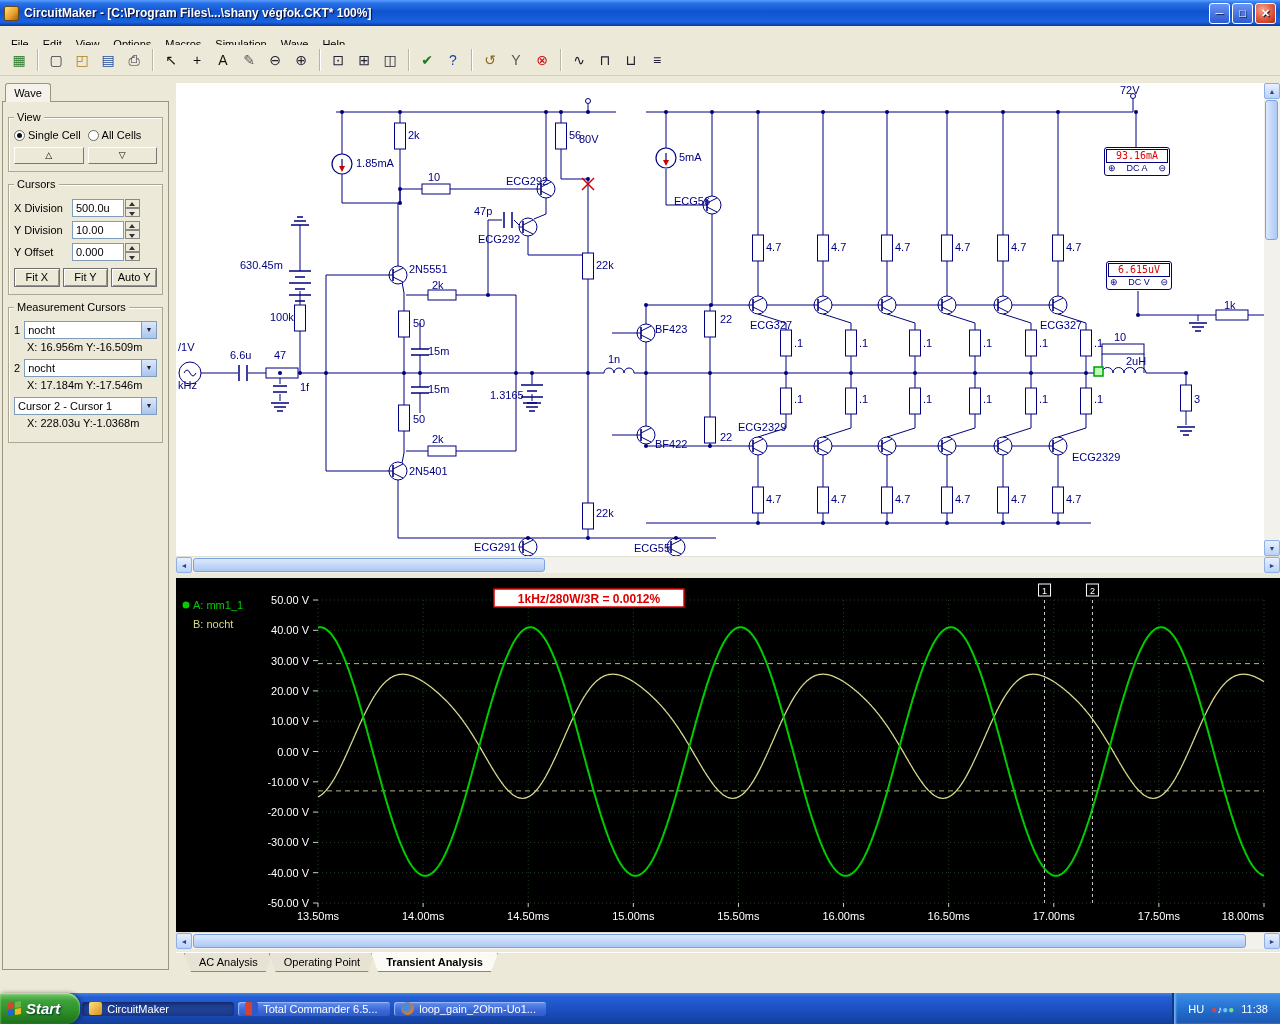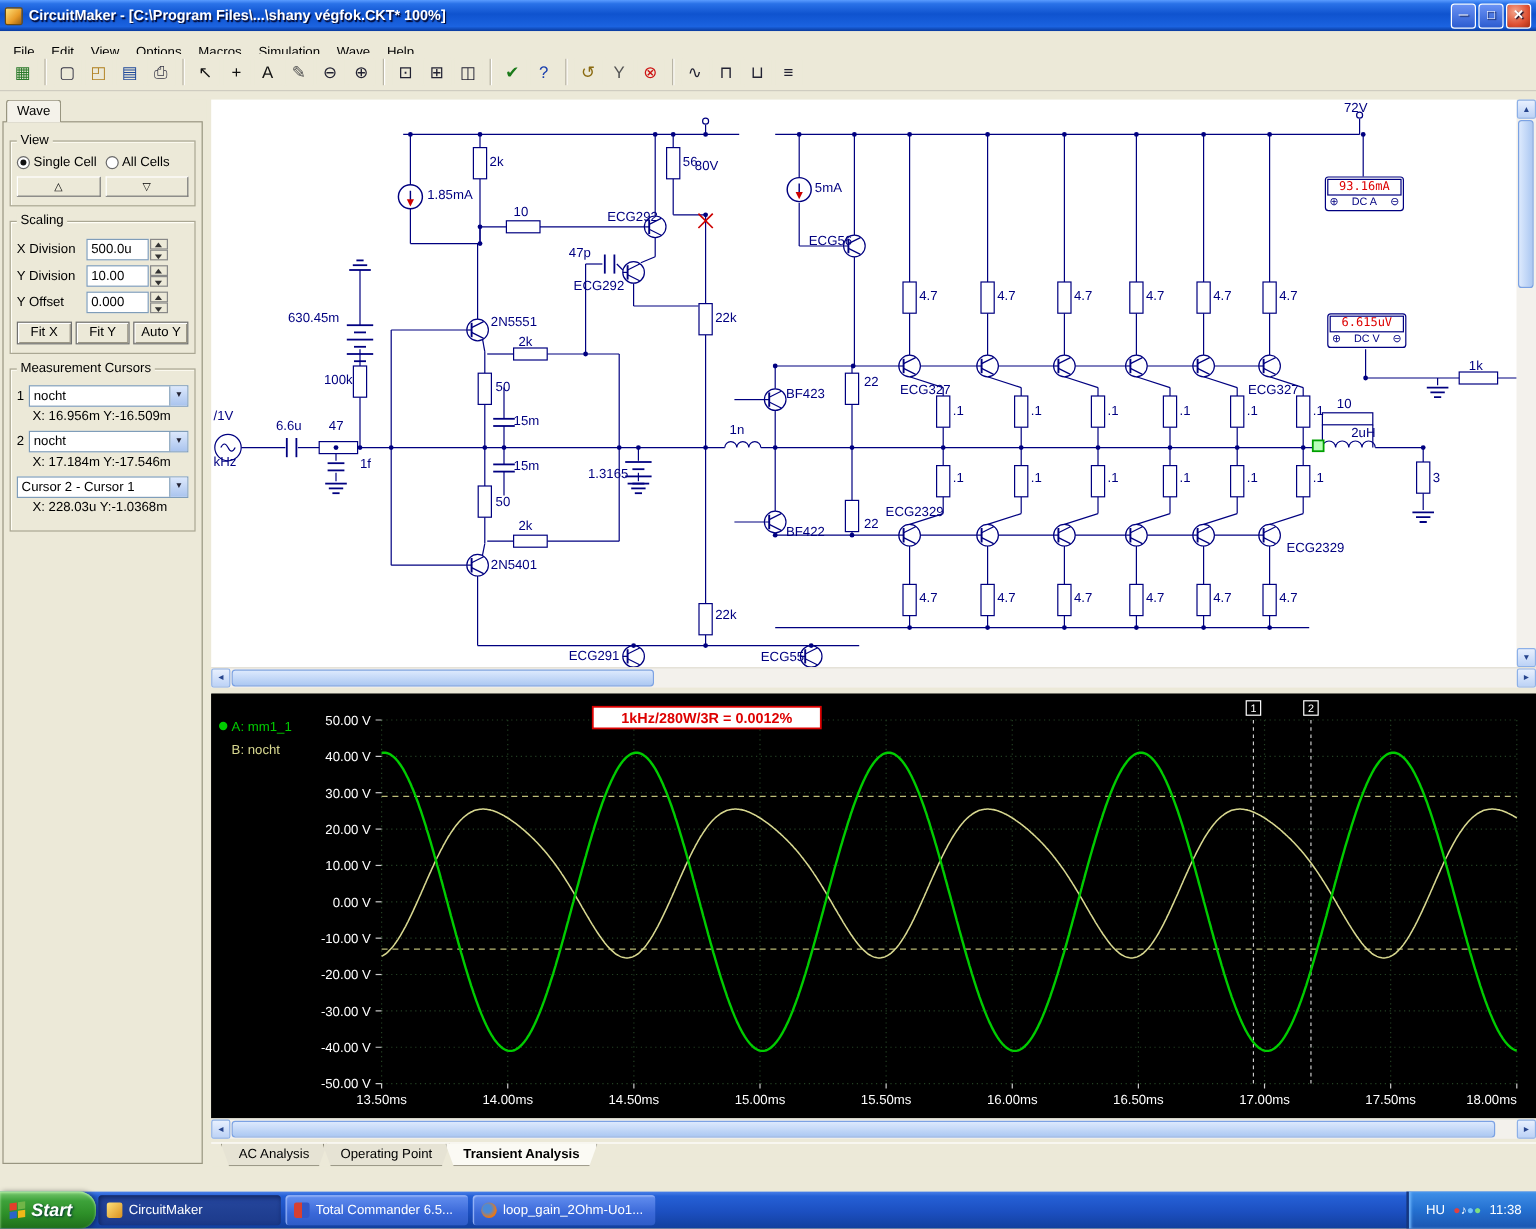--- a/index.html
+++ b/index.html
@@ -79,21 +79,21 @@
 
 #taskbar{position:absolute;left:0;top:993px;width:1280px;height:31px;display:flex;align-items:center;
  background:linear-gradient(180deg,#4a80e8 0%,#2560d6 12%,#1c4fc0 55%,#16destroy 0,#123f9d 100%);
  background:linear-gradient(180deg,#4a80e8 0%,#2560d6 12%,#1c4fc0 55%,#123f9d 100%)}
 #start-button{height:31px;display:flex;align-items:center;gap:5px;padding:0 20px 0 8px;color:#fff;
  font-weight:bold;font-style:italic;font-size:15px;text-shadow:1px 1px 2px #033;
  background:linear-gradient(180deg,#79c870 0%,#3da23a 25%,#2d8f28 60%,#1e6e1b 100%);
  border-radius:0 14px 14px 0;box-shadow:inset 0 1px 2px #b8f0a8, 2px 0 4px rgba(0,0,0,.4)}
 .xp-flag{display:grid;grid-template-columns:6px 6px;grid-template-rows:6px 6px;gap:1px;transform:skewY(-8deg)}
 .xp-flag i{display:block}
-.task{height:25px;margin:0 2px;display:flex;align-items:center;gap:5px;width:152px;padding:0 7px;color:#fff;
+.task{height:14px;margin:0 2px;display:flex;align-items:center;gap:5px;width:152px;padding:0 7px;color:#fff;
  background:linear-gradient(180deg,#638ff0,#3a68d8 60%,#2f5cc8);border-radius:3px;
  box-shadow:inset 1px 1px 1px #9db9f8;overflow:hidden;white-space:nowrap;font-size:11px}
 .task.active{background:linear-gradient(180deg,#26479e,#1c3a8a);box-shadow:inset 1px 2px 4px #0e2460}
 .task-icon{width:13px;height:13px;flex:none;border-radius:2px}
 #tray{margin-left:auto;height:31px;display:flex;align-items:center;gap:7px;padding:0 12px 0 14px;color:#fff;
  background:linear-gradient(180deg,#3f8fe8 0%,#2470d0 50%,#1b55b0 100%);border-left:2px solid #16377f;
  box-shadow:inset 2px 0 2px #6ab0f8}
 .tray-ico{font-size:10px;line-height:10px}
 </style>
 </head>
@@ -163,21 +163,21 @@
           <span class="radio"></span>
           <span class="radio-label">All Cells</span>
         </div>
         <div class="updown-row">
           <span class="tri-btn">△</span>
           <span class="tri-btn">▽</span>
         </div>
       </div>
 
       <div class="group">
-        <span class="group-title">Scaling</span>
+        <span class="group-title">Cursors</span>
         <div class="field-row">
           <span class="field-label">X Division</span>
           <span class="xp-input">500.0u</span>
           <span class="spin">
               <span class="up"></span>
               <span class="dn"></span>
             </span>
         </div>
         <div class="field-row">
           <span class="field-label">Y Division</span>

